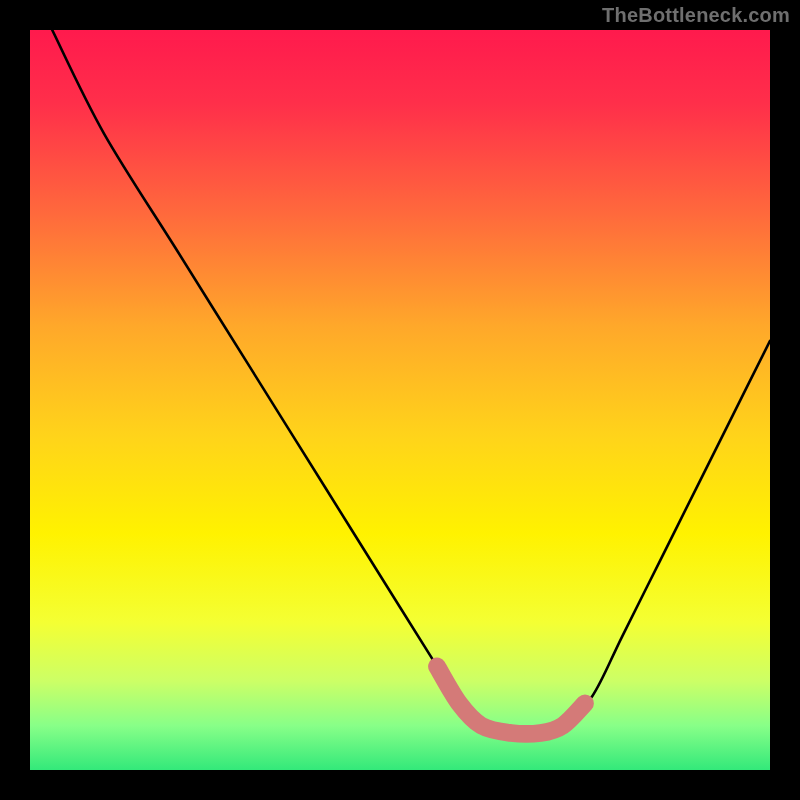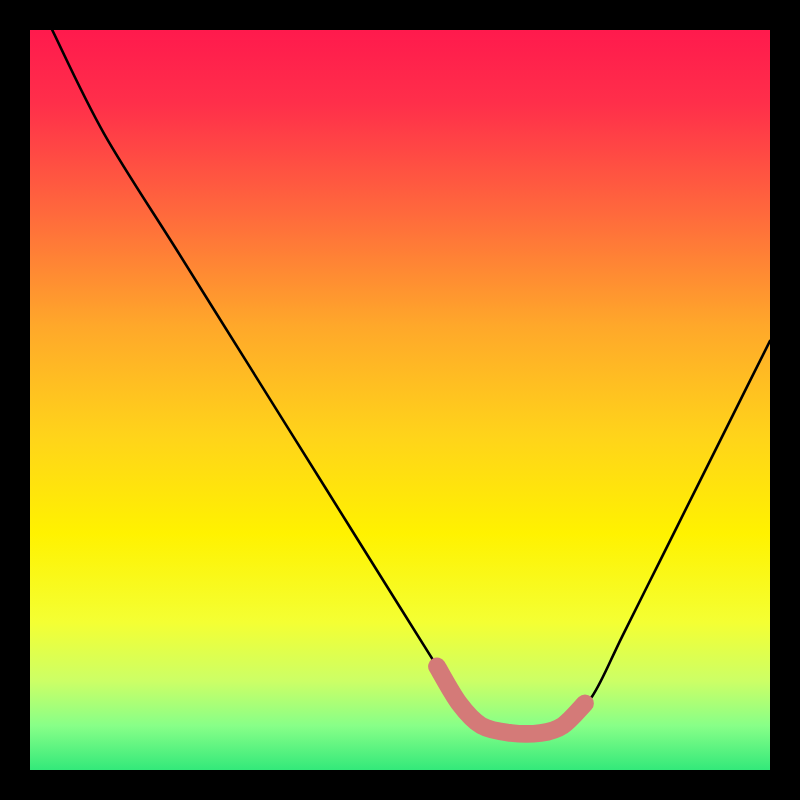--- a/index.html
+++ b/index.html
@@ -47,20 +47,21 @@
     font-size: 20px;
     font-weight: bold;
     color: #6f6f6f;
     letter-spacing: 0.2px;
   }
 </style>
 </head>
 <body>
 
 <div class="frame">
+  <div class="watermark">TheBottleneck.com</div>
   <div class="plot-area">
     <svg class="gradient" viewBox="0 0 100 100" preserveAspectRatio="none">
       <defs>
         <linearGradient id="bggrad" x1="0" y1="0" x2="0" y2="1">
             <stop offset="0%" stop-color="#ff1a4d"></stop>
             <stop offset="10%" stop-color="#ff2f4a"></stop>
             <stop offset="25%" stop-color="#ff6a3c"></stop>
             <stop offset="40%" stop-color="#ffa82a"></stop>
             <stop offset="55.00000000000001%" stop-color="#ffd41a"></stop>
             <stop offset="68%" stop-color="#fff200"></stop>

